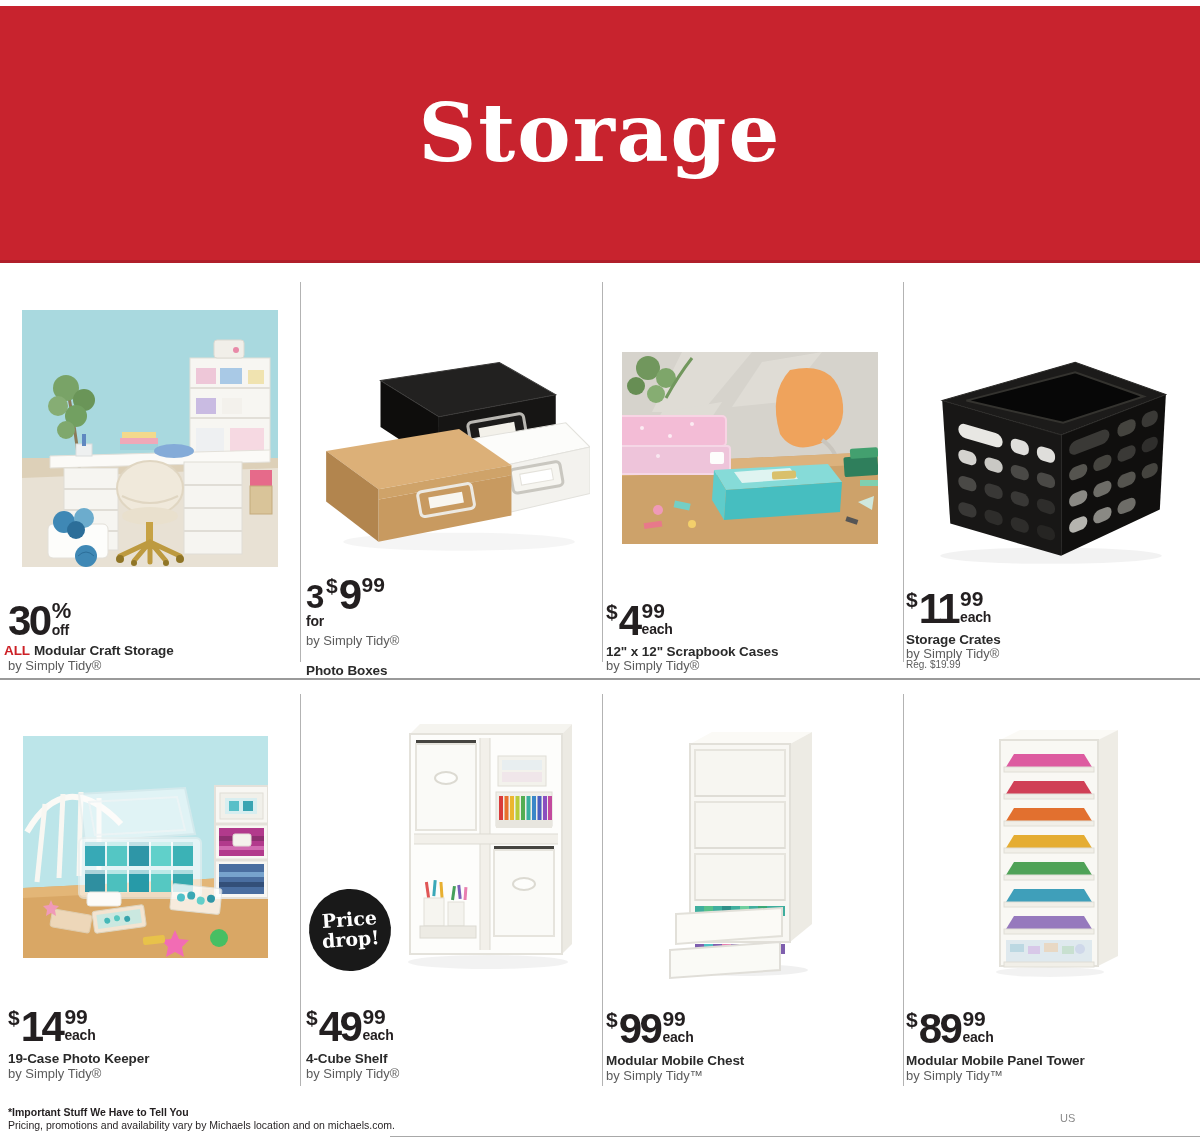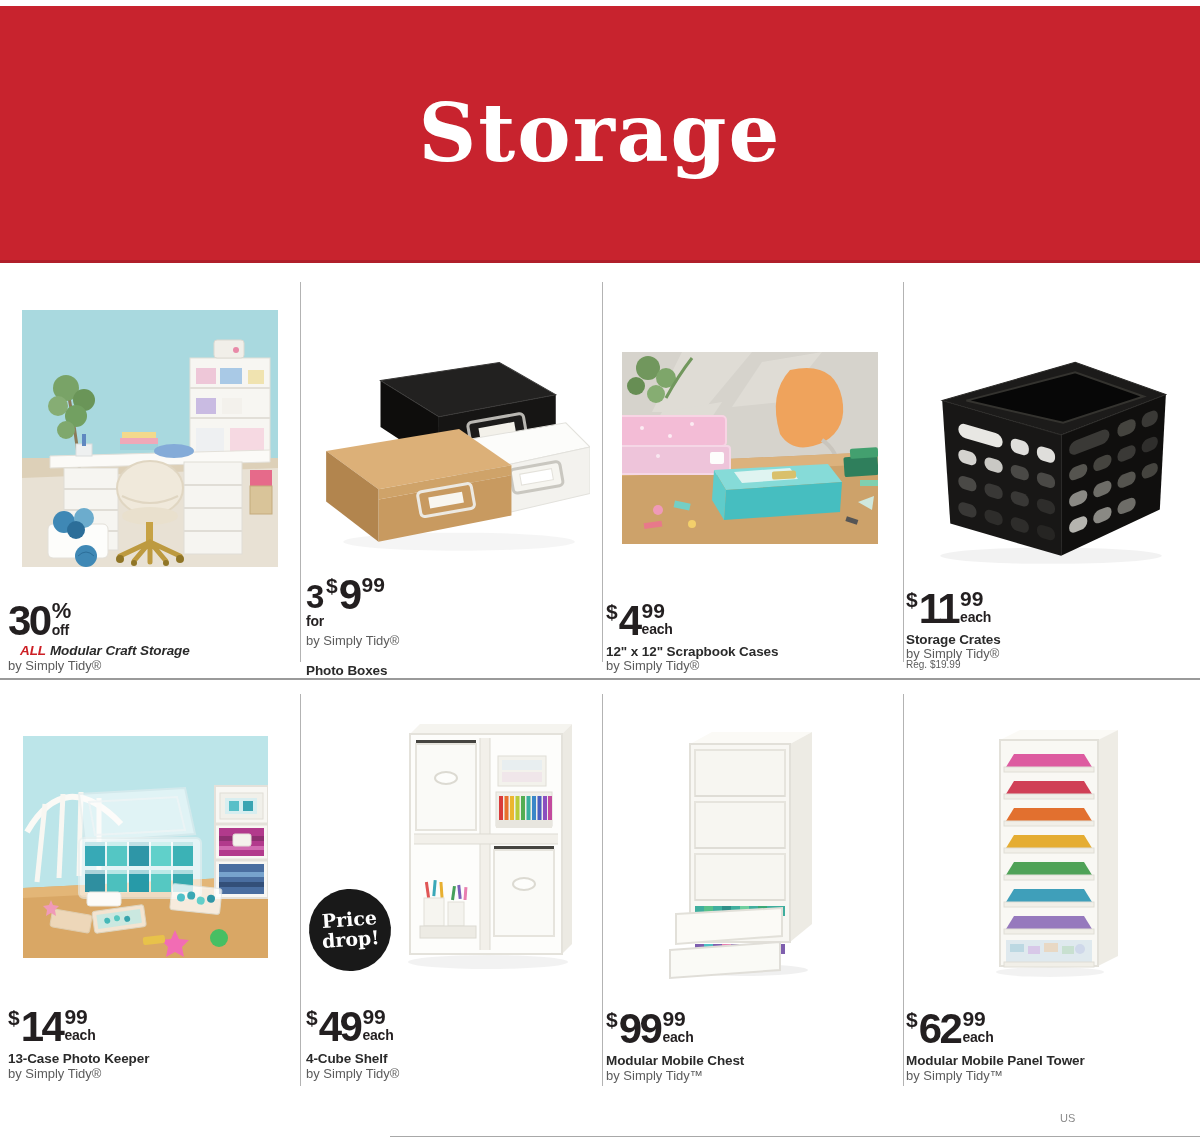--- a/index.html
+++ b/index.html
@@ -126,21 +126,21 @@
       <path d="M56,246 Q64,238 72,246" stroke="#2c6e99" fill="none"></path>
     </svg>
   </div>
   <div class="price" style="left:8px;top:600px;">
     <span class="p-num">30</span>
     <span class="p-col">
       <span class="p-sym">%</span>
       <span class="p-unit">off</span>
     </span>
   </div>
-  <h3 class="pname" style="left:20px;top:643px;width:286px;font-style:italic;">
+  <h3 class="pname" style="left:4px;top:643px;width:286px;">
     <span class="accent">ALL</span><span>Modular Craft Storage</span>
   </h3>
   <div class="brand" style="left:8px;top:658px;">by Simply Tidy®</div>
 
   <div class="pimg" style="left:308px;top:322px;width:282px;height:237px;">
     <svg viewBox="0 0 280 235">
       <ellipse cx="150" cy="218" rx="115" ry="9" fill="#000000" opacity="0.04"></ellipse>
       <polygon points="72,58 190,40 246,72 130,94" fill="#222120"></polygon>
       <polygon points="130,94 246,72 246,118 130,142" fill="#161514"></polygon>
       <polygon points="72,58 130,94 130,142 72,104" fill="#0e0d0c"></polygon>
@@ -351,21 +351,21 @@
     </svg>
   </div>
   <div class="price" style="left:8px;top:1006px;">
     <span class="p-cur">$</span>
     <span class="p-num">14</span>
     <span class="p-col">
       <span class="p-cents">99</span>
       <span class="p-unit">each</span>
     </span>
   </div>
-  <h3 class="pname" style="left:8px;top:1051px;">13-Case Photo Keeper</h3>
+  <h3 class="pname" style="left:8px;top:1051px;">19-Case Photo Keeper</h3>
   <div class="brand" style="left:8px;top:1066px;">by Simply Tidy®</div>
 
   <div class="badge">
     <span>Price</span>
     <span>drop!</span>
   </div>
   <div class="pimg" style="left:396px;top:716px;width:182px;height:268px;">
     <svg viewBox="0 0 182 268">
       <ellipse cx="92" cy="246" rx="80" ry="7" fill="#000000" opacity="0.05"></ellipse>
       <polygon points="14,18 166,18 176,8 24,8" fill="#f5f4ef"></polygon>
@@ -485,24 +485,28 @@
       <rect x="30" y="228" width="14" height="8" fill="#bcd8e2"></rect>
         <rect x="48" y="230" width="12" height="8" fill="#d8c8e8"></rect>
       <rect x="64" y="227" width="14" height="9" fill="#e8d8c4"></rect>
         <rect x="82" y="230" width="12" height="8" fill="#c8e0d0"></rect>
       <circle cx="100" cy="233" r="5" fill="#cfd8ea"></circle>
       <rect x="24" y="246" width="90" height="5" fill="#f1efe8" stroke="#e0ded6"></rect>
     </svg>
   </div>
   <div class="price" style="left:906px;top:1008px;">
     <span class="p-cur">$</span>
-    <span class="p-num">62</span>
+    <span class="p-num">89</span>
     <span class="p-col">
       <span class="p-cents">99</span>
       <span class="p-unit">each</span>
     </span>
   </div>
   <h3 class="pname" style="left:906px;top:1053px;">Modular Mobile Panel Tower</h3>
   <div class="brand" style="left:906px;top:1068px;">by Simply Tidy™</div>
 
+  <div class="footer">
+    <div class="footer-bold">*Important Stuff We Have to Tell You</div>
+    <div class="footer-text">Pricing, promotions and availability vary by Michaels location and on michaels.com.</div>
+  </div>
   <div class="region">US</div>
 
 </div>
 
 </body></html>

